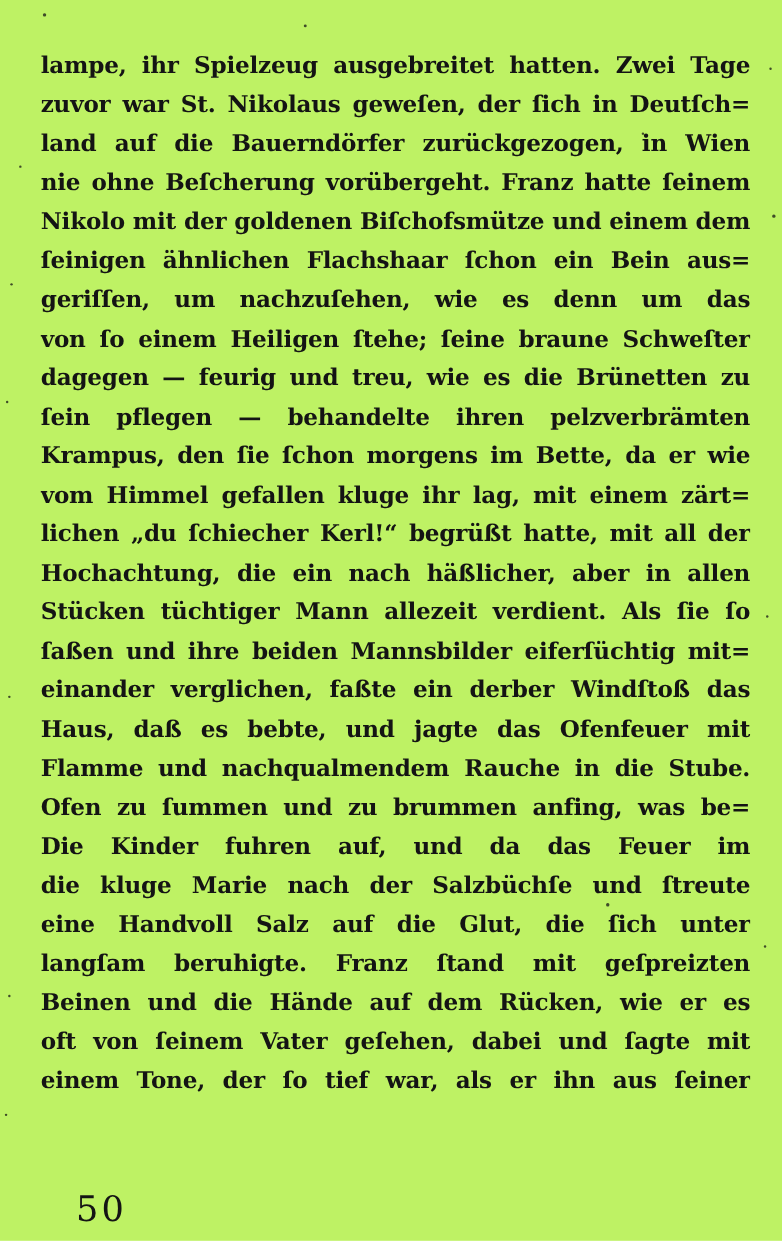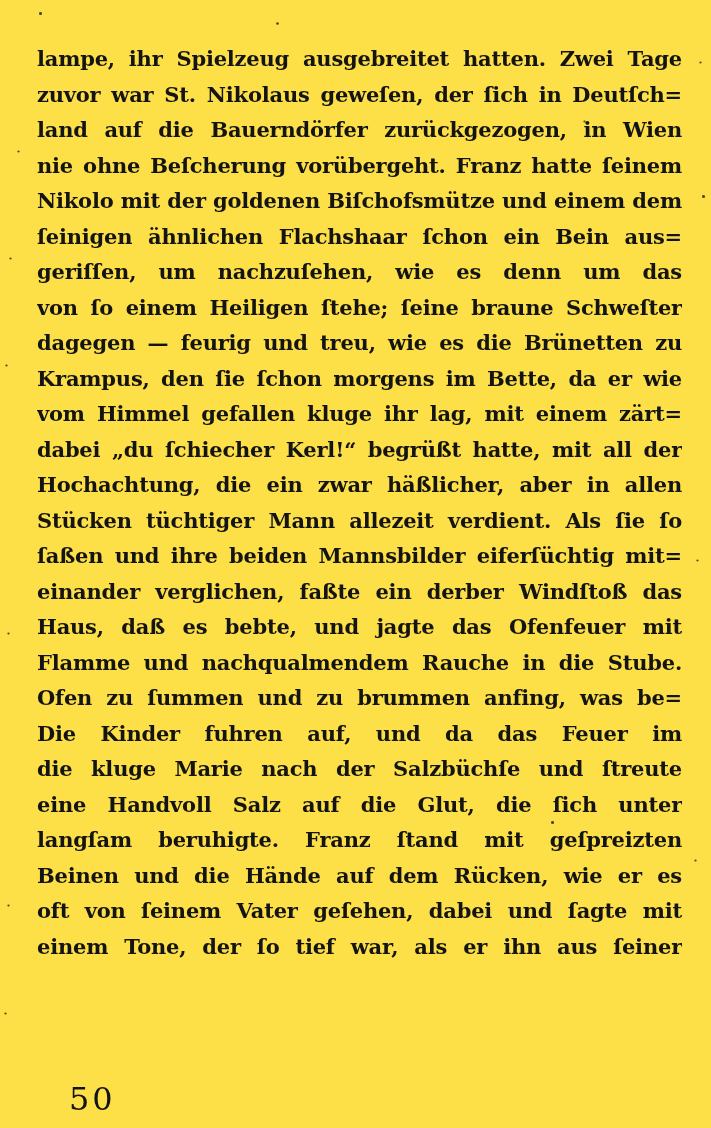--- a/index.html
+++ b/index.html
@@ -10,21 +10,21 @@
   body {
     width: 711px;
     height: 1128px;
     position: relative;
     overflow: hidden;
     font-family: "DejaVu Serif", serif;
   }
   .page {
     position: absolute;
     inset: 0;
-    background: #fde047;
+    background: #bef264;
   }
   .text-block {
     position: absolute;
     left: 37px;
     top: 41px;
     width: 645px;
   }
   .line {
     height: 35.5px;
     line-height: 35.5px;
@@ -89,24 +89,25 @@
   <div class="text-block">
     <div class="line">lampe, ihr Spielzeug ausgebreitet hatten. Zwei Tage</div>
     <div class="line">zuvor war St. Nikolaus geweſen, der ſich in Deutſch=</div>
     <div class="line">land auf die Bauerndörfer zurückgezogen, in Wien aber</div>
     <div class="line">nie ohne Beſcherung vorübergeht. Franz hatte ſeinem</div>
     <div class="line">Nikolo mit der goldenen Biſchofsmütze und einem dem</div>
     <div class="line">ſeinigen ähnlichen Flachshaar ſchon ein Bein aus=</div>
     <div class="line">geriſſen, um nachzuſehen, wie es denn um das Fußwerk</div>
     <div class="line">von ſo einem Heiligen ſtehe; ſeine braune Schweſter</div>
     <div class="line">dagegen — feurig und treu, wie es die Brünetten zu</div>
+    <div class="line">ſein pflegen — behandelte ihren pelzverbrämten</div>
     <div class="line">Krampus, den ſie ſchon morgens im Bette, da er wie</div>
     <div class="line">vom Himmel gefallen kluge ihr lag, mit einem zärt=</div>
-    <div class="line">dabei „du ſchiecher Kerl!“ begrüßt hatte, mit all der</div>
-    <div class="line">Hochachtung, die ein zwar häßlicher, aber in allen</div>
+    <div class="line">lichen „du ſchiecher Kerl!“ begrüßt hatte, mit all der</div>
+    <div class="line">Hochachtung, die ein nach häßlicher, aber in allen</div>
     <div class="line">Stücken tüchtiger Mann allezeit verdient. Als ſie ſo</div>
     <div class="line">ſaßen und ihre beiden Mannsbilder eiferſüchtig mit=</div>
     <div class="line">einander verglichen, faßte ein derber Windſtoß das</div>
     <div class="line">Haus, daß es bebte, und jagte das Ofenfeuer mit</div>
     <div class="line">Flamme und nachqualmendem Rauche in die Stube.</div>
     <div class="line">Ofen zu ſummen und zu brummen anfing, was be=</div>
     <div class="line">Die Kinder fuhren auf, und da das Feuer im</div>
     <div class="line">die kluge Marie nach der Salzbüchſe und ſtreute</div>
     <div class="line">eine Handvoll Salz auf die Glut, die ſich unter</div>
     <div class="line">langſam beruhigte. Franz ſtand mit geſpreizten</div>

